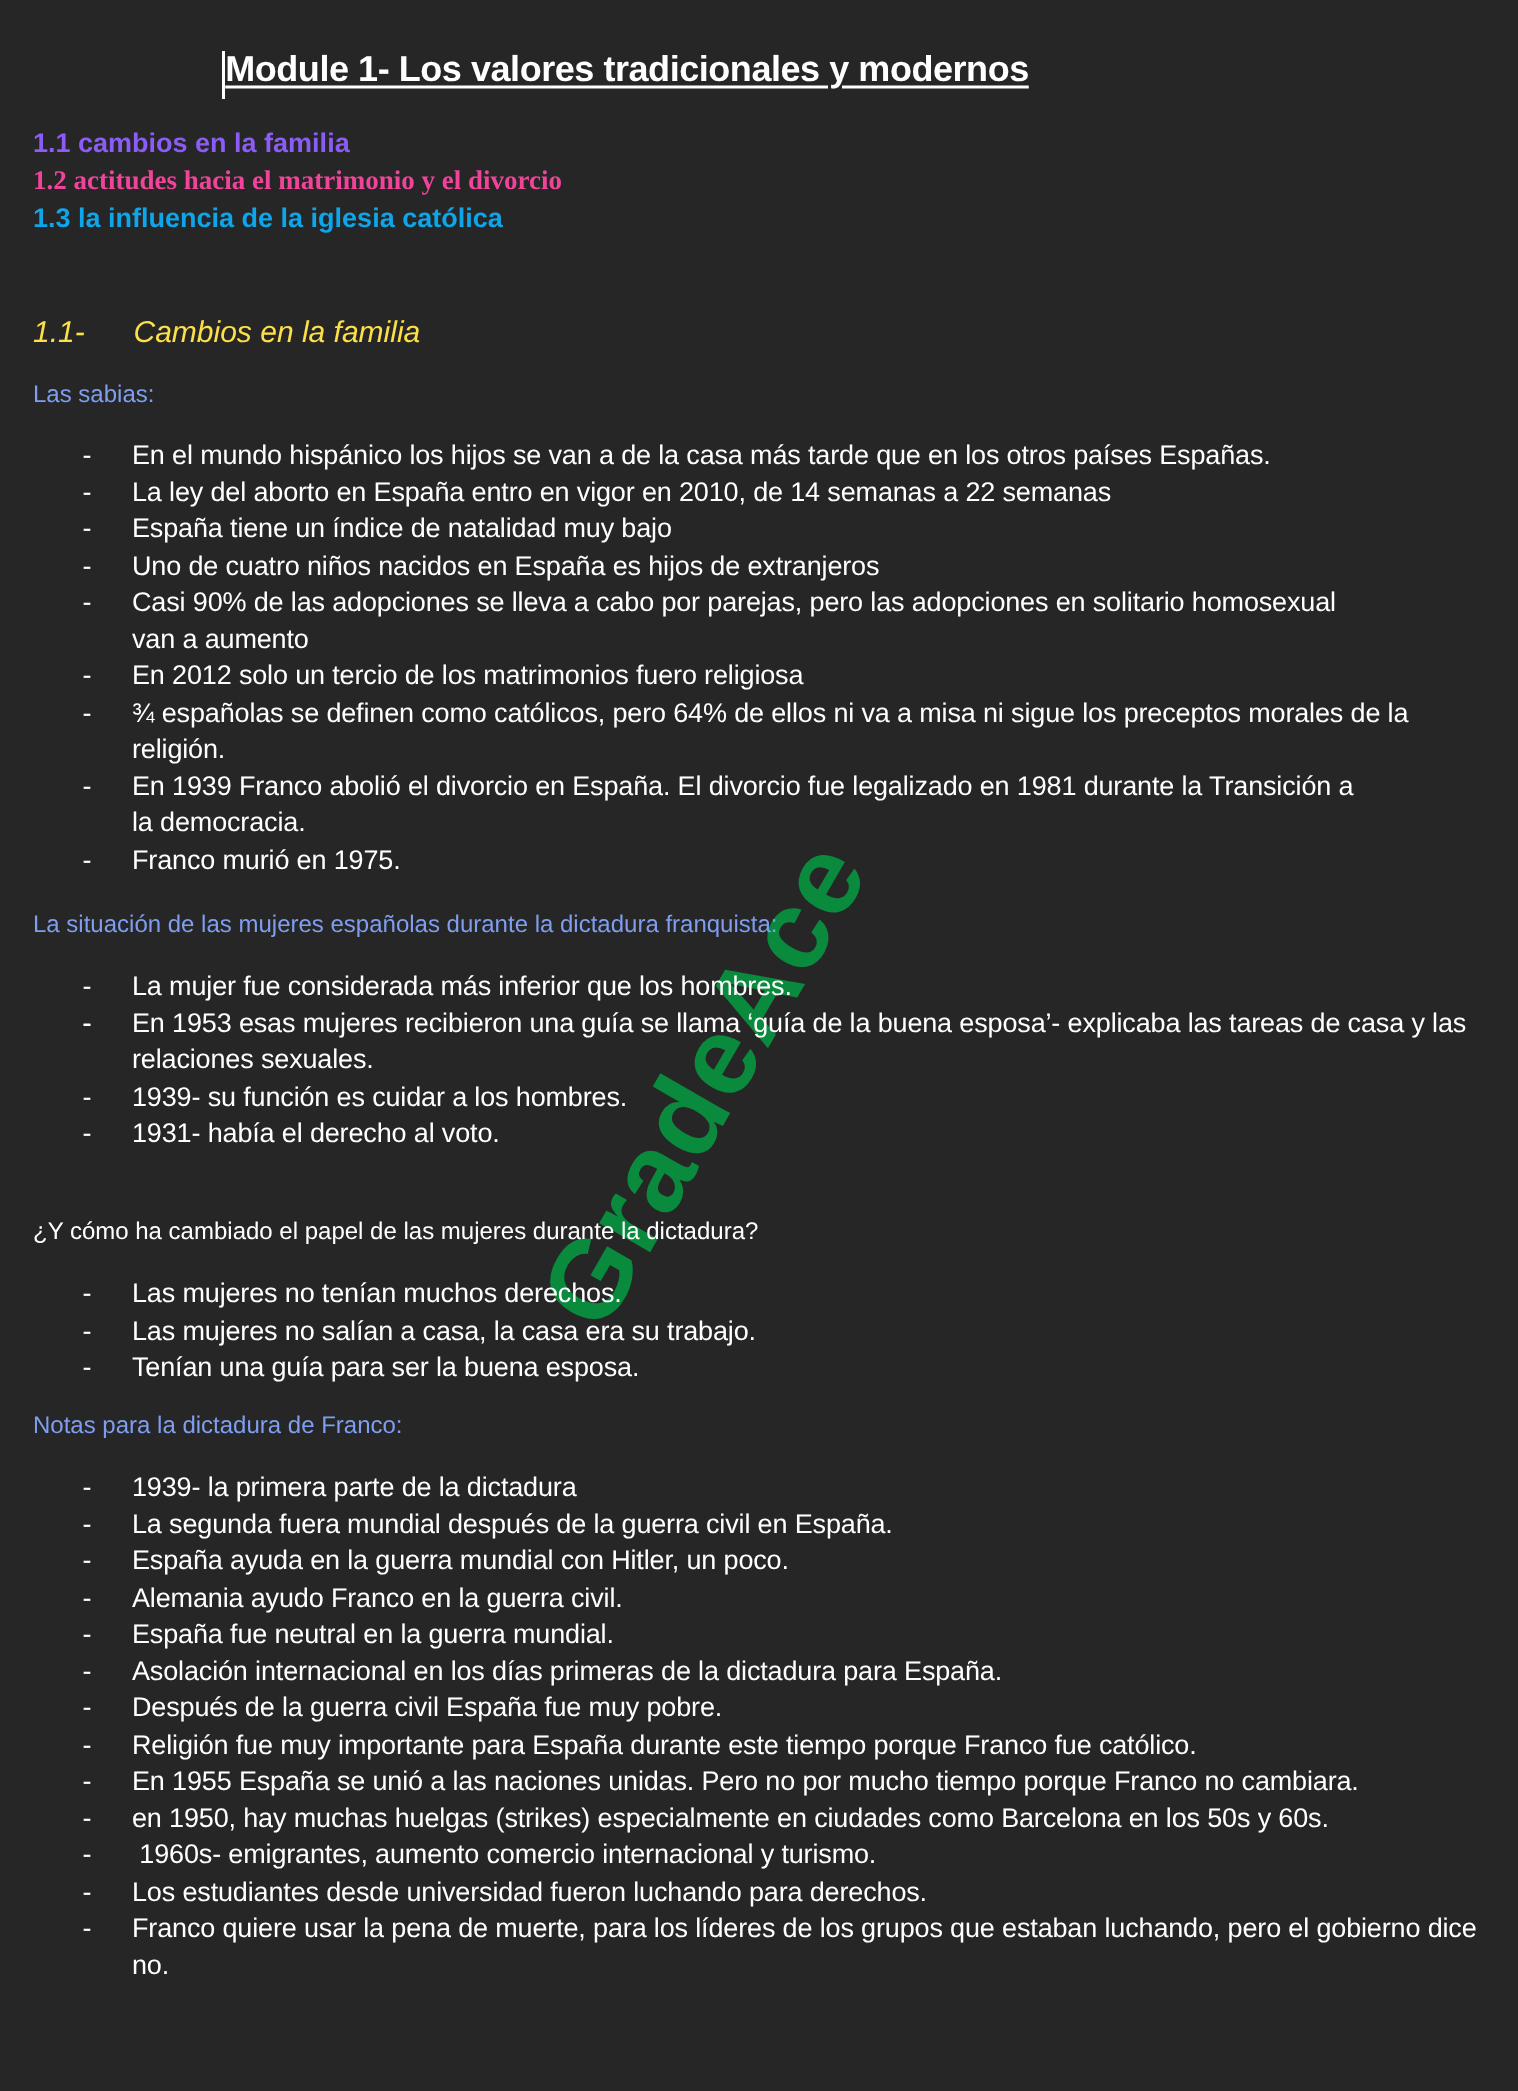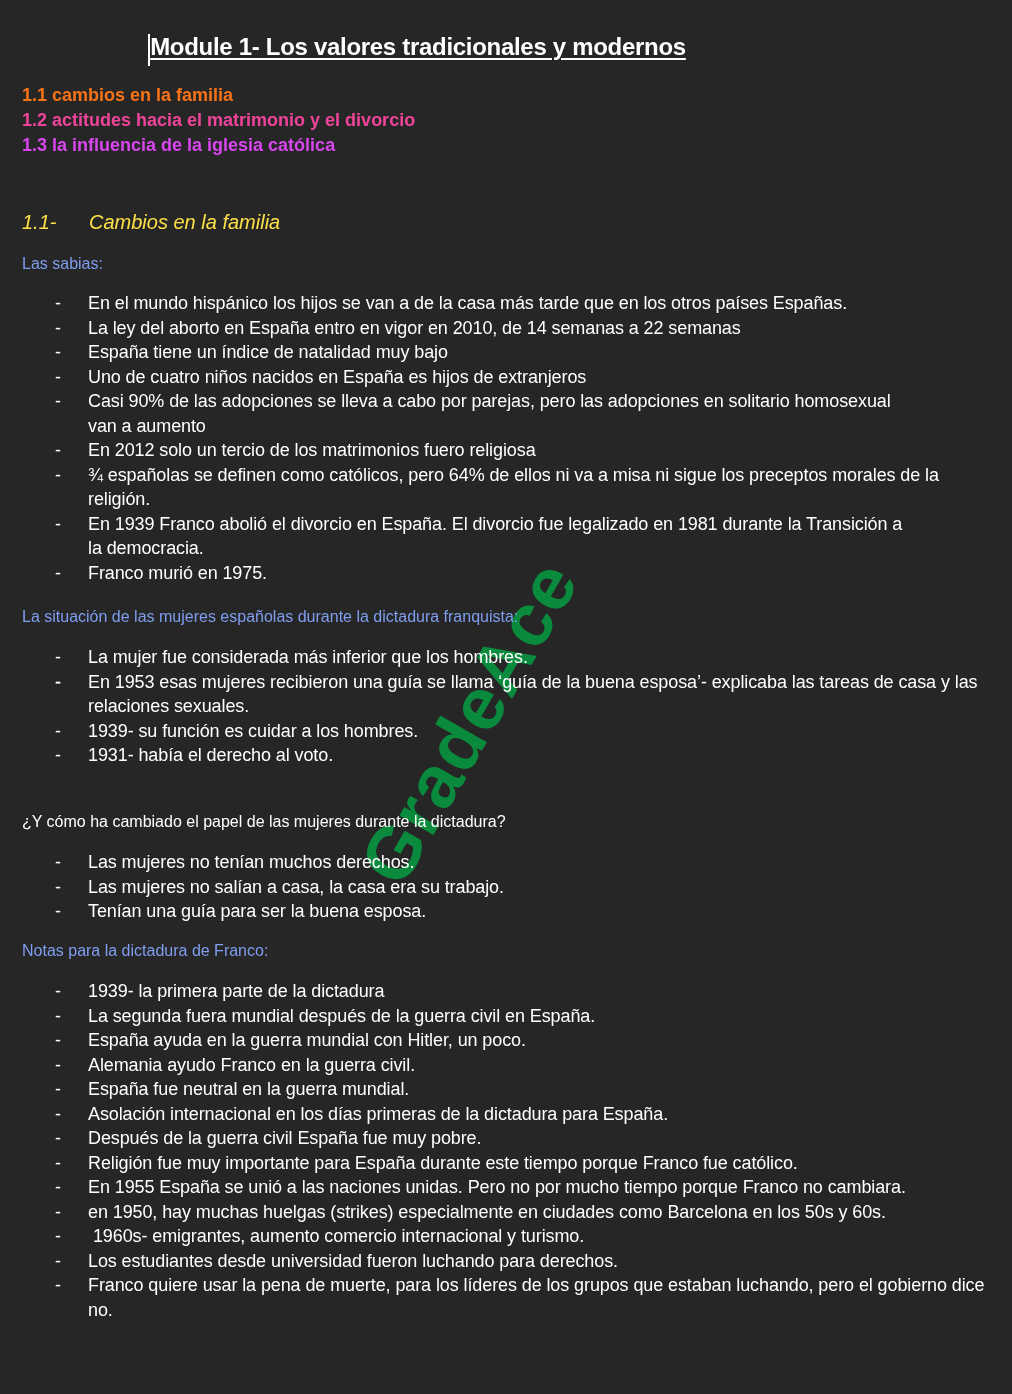--- a/index.html
+++ b/index.html
@@ -53,23 +53,23 @@
       left: 22px;
       top: 83px;
     }
     .toc-item {
       font-size: 18px;
       font-weight: bold;
       line-height: 25px;
       height: 25px;
       white-space: nowrap;
     }
-    .toc-item.c1 { color: #f97316; }
-    .toc-item.c2 { color: #f0449a; }
-    .toc-item.c3 { color: #d946ef; }
+    .toc-item.c1 { color: #8b5cf6; }
+    .toc-item.c2 { color: #f0449a; font-family: Liberation Serif, serif; }
+    .toc-item.c3 { color: #0ea5e9; }
 
     .sec-heading {
       position: absolute;
       left: 22px;
       top: 211px;
       font-size: 20px;
       font-style: italic;
       color: #fde047;
       white-space: nowrap;
     }

